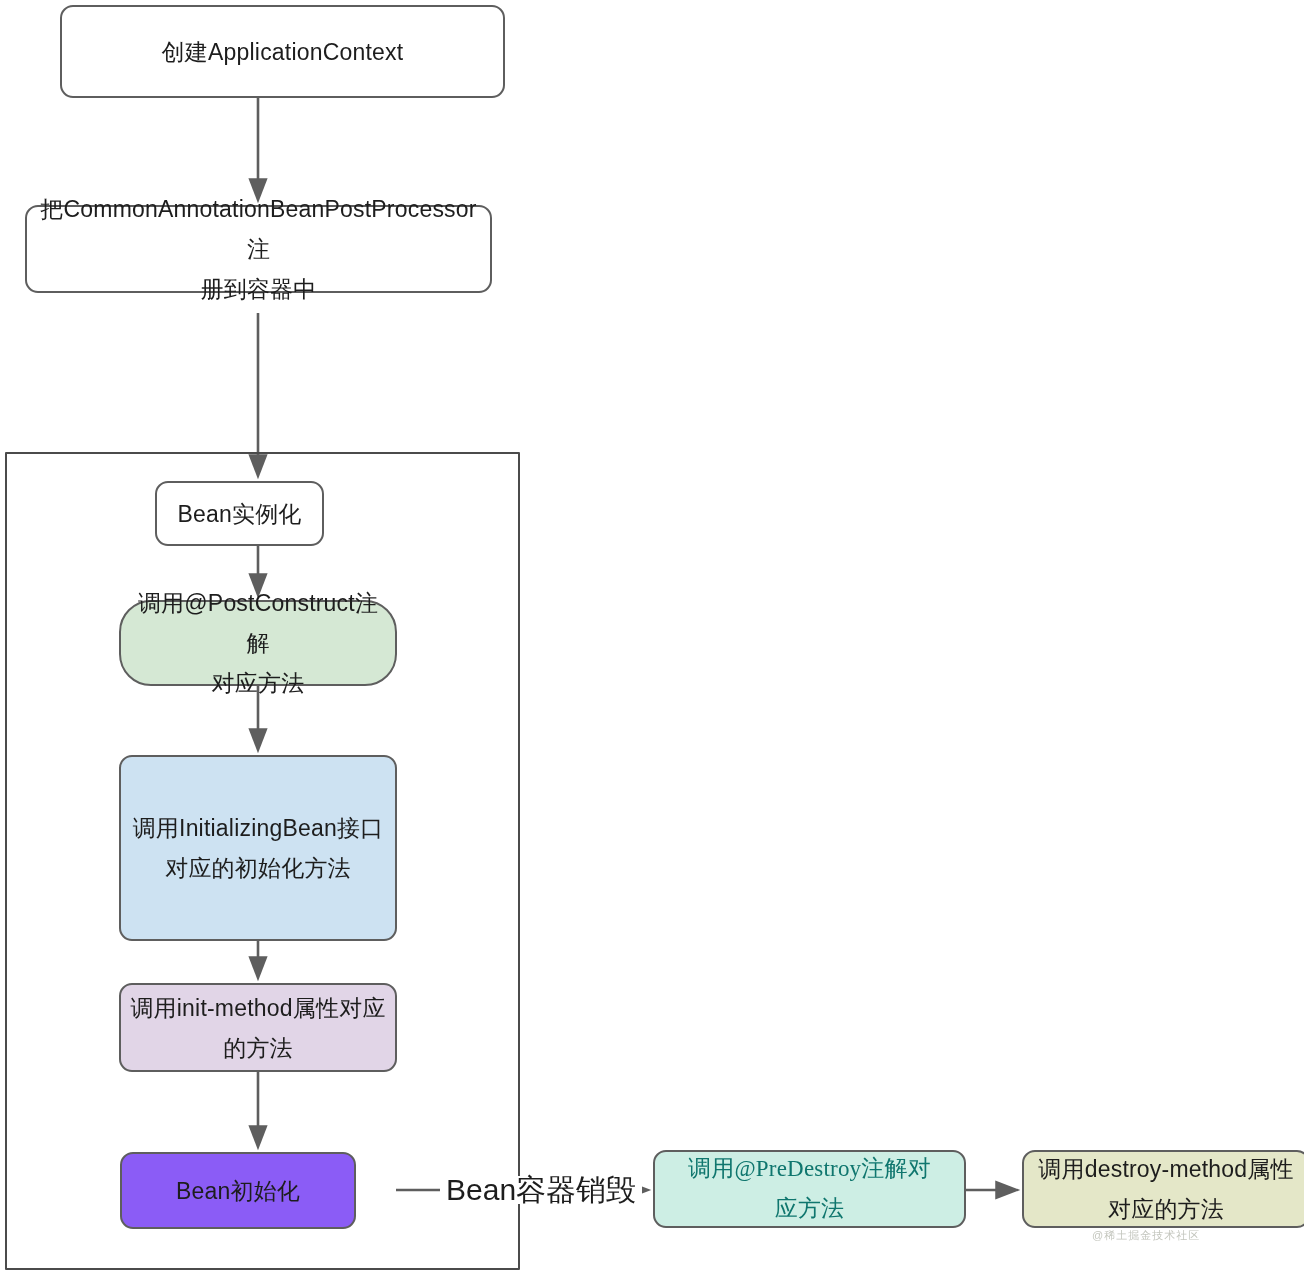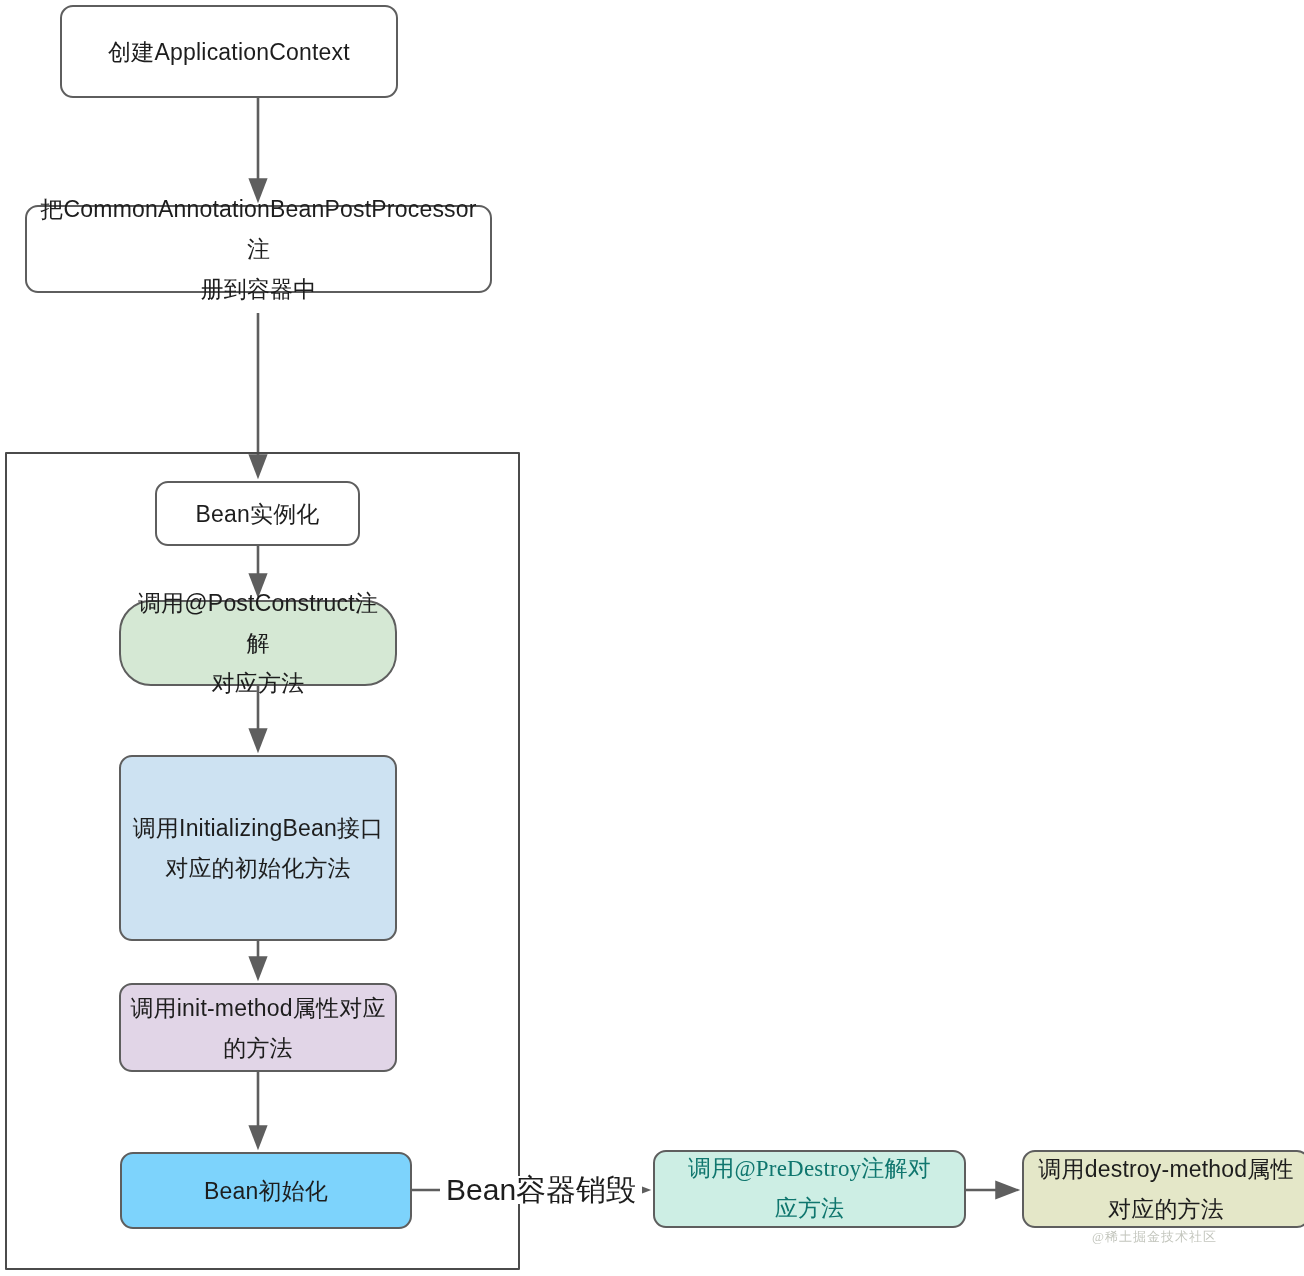--- a/index.html
+++ b/index.html
@@ -49,26 +49,25 @@
     position: absolute;
     font-size: 30px;
     line-height: 28px;
     color: #1d1d1d;
     background: #ffffff;
     padding: 0 6px;
     white-space: nowrap;
   }
   .watermark {
     position: absolute;
-    font-size: 13px;
+    font-size: 11px;
     color: #b9bcb2;
     letter-spacing: 1px;
     white-space: nowrap;
     opacity: 0.85;
-    font-family: Liberation Serif, serif;
   }
   svg line, svg path, svg polygon { shape-rendering: geometricPrecision; }
 </style>
 </head>
 <body style="background: rgb(255, 255, 255);">
 
 <svg id="canvas" xmlns="http://www.w3.org/2000/svg" viewBox="0 0 1304 1276">
   <defs>
     <marker id="arrow" markerWidth="10" markerHeight="10" refX="7.2" refY="4" orient="auto" markerUnits="strokeWidth">
       <polygon points="0,0.3 9.6,4 0,7.7" fill="#5e5e5e"></polygon>
@@ -87,37 +86,37 @@
 
   <line x1="258" y1="1060" x2="258" y2="1144" stroke="#5e5e5e" stroke-width="2.6" marker-end="url(#arrow)"></line>
 
   <line x1="396" y1="1190" x2="645" y2="1190" stroke="#5e5e5e" stroke-width="2.6" marker-end="url(#arrow)"></line>
 
   <line x1="926" y1="1190" x2="1014" y2="1190" stroke="#5e5e5e" stroke-width="2.6" marker-end="url(#arrow)"></line>
 </svg>
 
 <div class="group-box" id="group-box" style="left: 5px; top: 452px; width: 515px; height: 818px; border-color: rgb(75, 75, 75);"></div>
 
-<div class="node plain" id="node-create_context" style="left: 60px; top: 5px; width: 338px; height: 93px; background: rgb(255, 255, 255); border-color: rgb(94, 94, 94); color: rgb(29, 29, 29);">创建ApplicationContext</div>
+<div class="node plain" id="node-create_context" style="left: 60px; top: 5px; width: 445px; height: 93px; background: rgb(255, 255, 255); border-color: rgb(94, 94, 94); color: rgb(29, 29, 29);">创建ApplicationContext</div>
 
 <div class="node plain" id="node-register_processor" style="left: 25px; top: 205px; width: 467px; height: 88px; background: rgb(255, 255, 255); border-color: rgb(94, 94, 94); color: rgb(29, 29, 29);">把CommonAnnotationBeanPostProcessor注
 册到容器中</div>
 
-<div class="node plain" id="node-bean_instantiate" style="left: 155px; top: 481px; width: 205px; height: 65px; background: rgb(255, 255, 255); border-color: rgb(94, 94, 94); color: rgb(29, 29, 29);">Bean实例化</div>
+<div class="node plain" id="node-bean_instantiate" style="left: 155px; top: 481px; width: 169px; height: 65px; background: rgb(255, 255, 255); border-color: rgb(94, 94, 94); color: rgb(29, 29, 29);">Bean实例化</div>
 
 <div class="node" id="node-post_construct" style="left: 119px; top: 600px; width: 278px; height: 86px; background: rgb(213, 232, 212); border-color: rgb(94, 94, 94); color: rgb(29, 29, 29); border-radius: 32px;">调用@PostConstruct注解
 对应方法</div>
 
 <div class="node" id="node-initializing_bean" style="left: 119px; top: 755px; width: 278px; height: 186px; background: rgb(205, 226, 242); border-color: rgb(94, 94, 94); color: rgb(29, 29, 29);">调用InitializingBean接口
 对应的初始化方法</div>
 
 <div class="node" id="node-init_method" style="left: 119px; top: 983px; width: 278px; height: 89px; background: rgb(225, 213, 231); border-color: rgb(94, 94, 94); color: rgb(29, 29, 29);">调用init-method属性对应
 的方法</div>
 
-<div class="node plain" id="node-bean_initialized" style="left: 120px; top: 1152px; width: 292px; height: 77px; background: #7dd3fc; border-color: rgb(94, 94, 94); color: rgb(29, 29, 29);">Bean初始化</div>
+<div class="node plain" id="node-bean_initialized" style="left: 120px; top: 1152px; width: 236px; height: 77px; background: #8b5cf6; border-color: rgb(94, 94, 94); color: rgb(29, 29, 29);">Bean初始化</div>
 
 <div class="node" id="node-pre_destroy" style="left: 653px; top: 1150px; width: 313px; height: 78px; background: rgb(205, 238, 228); border-color: rgb(94, 94, 94); color: #0f766e; font-family: Liberation Serif, serif;">调用@PreDestroy注解对
 应方法</div>
 
 <div class="node" id="node-destroy_method" style="left: 1022px; top: 1150px; width: 288px; height: 78px; background: rgb(228, 231, 200); border-color: rgb(94, 94, 94); color: rgb(29, 29, 29);">调用destroy-method属性
 对应的方法</div>
 
 <div class="edge-label" id="edge-label-destroy" style="left: 440px; top: 1176px;">Bean容器销毁</div>
 
 <div class="watermark" id="watermark" style="left: 1092px; top: 1228px;">@稀土掘金技术社区</div>

